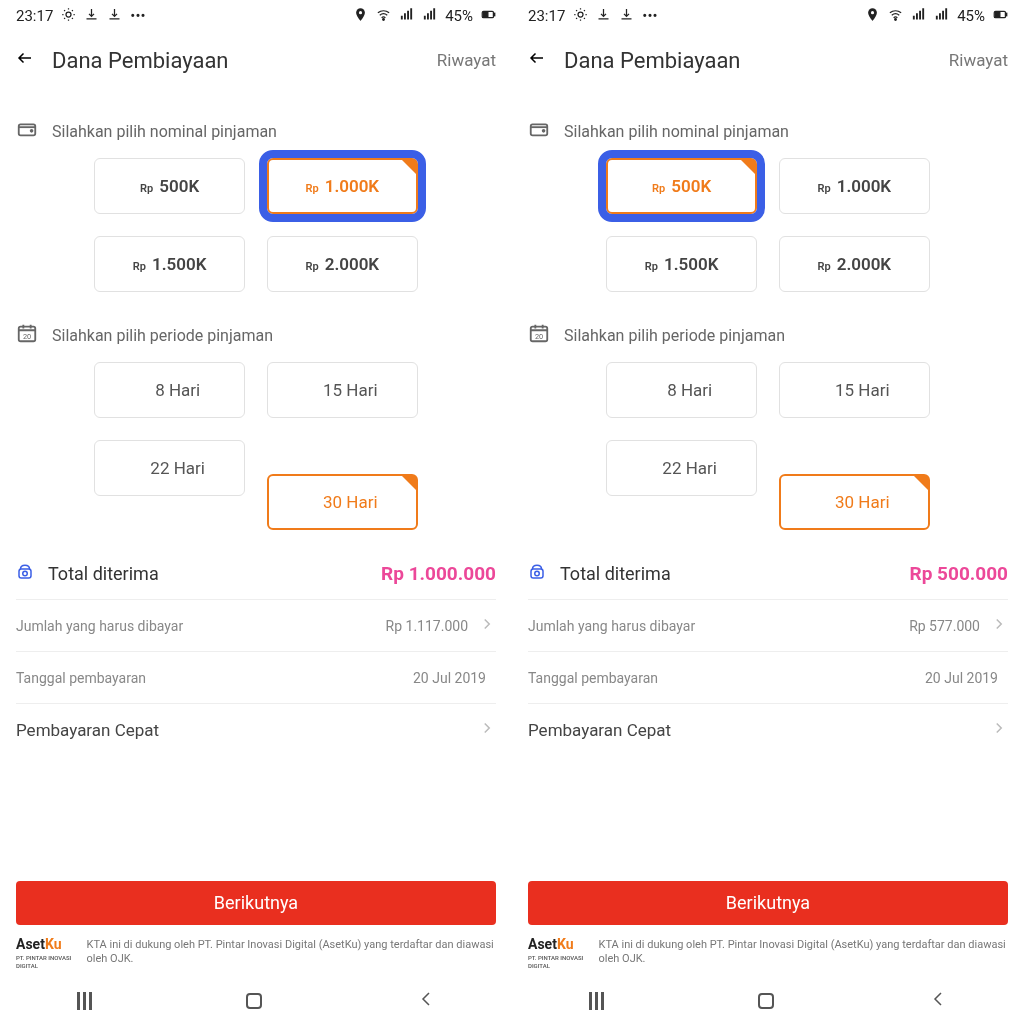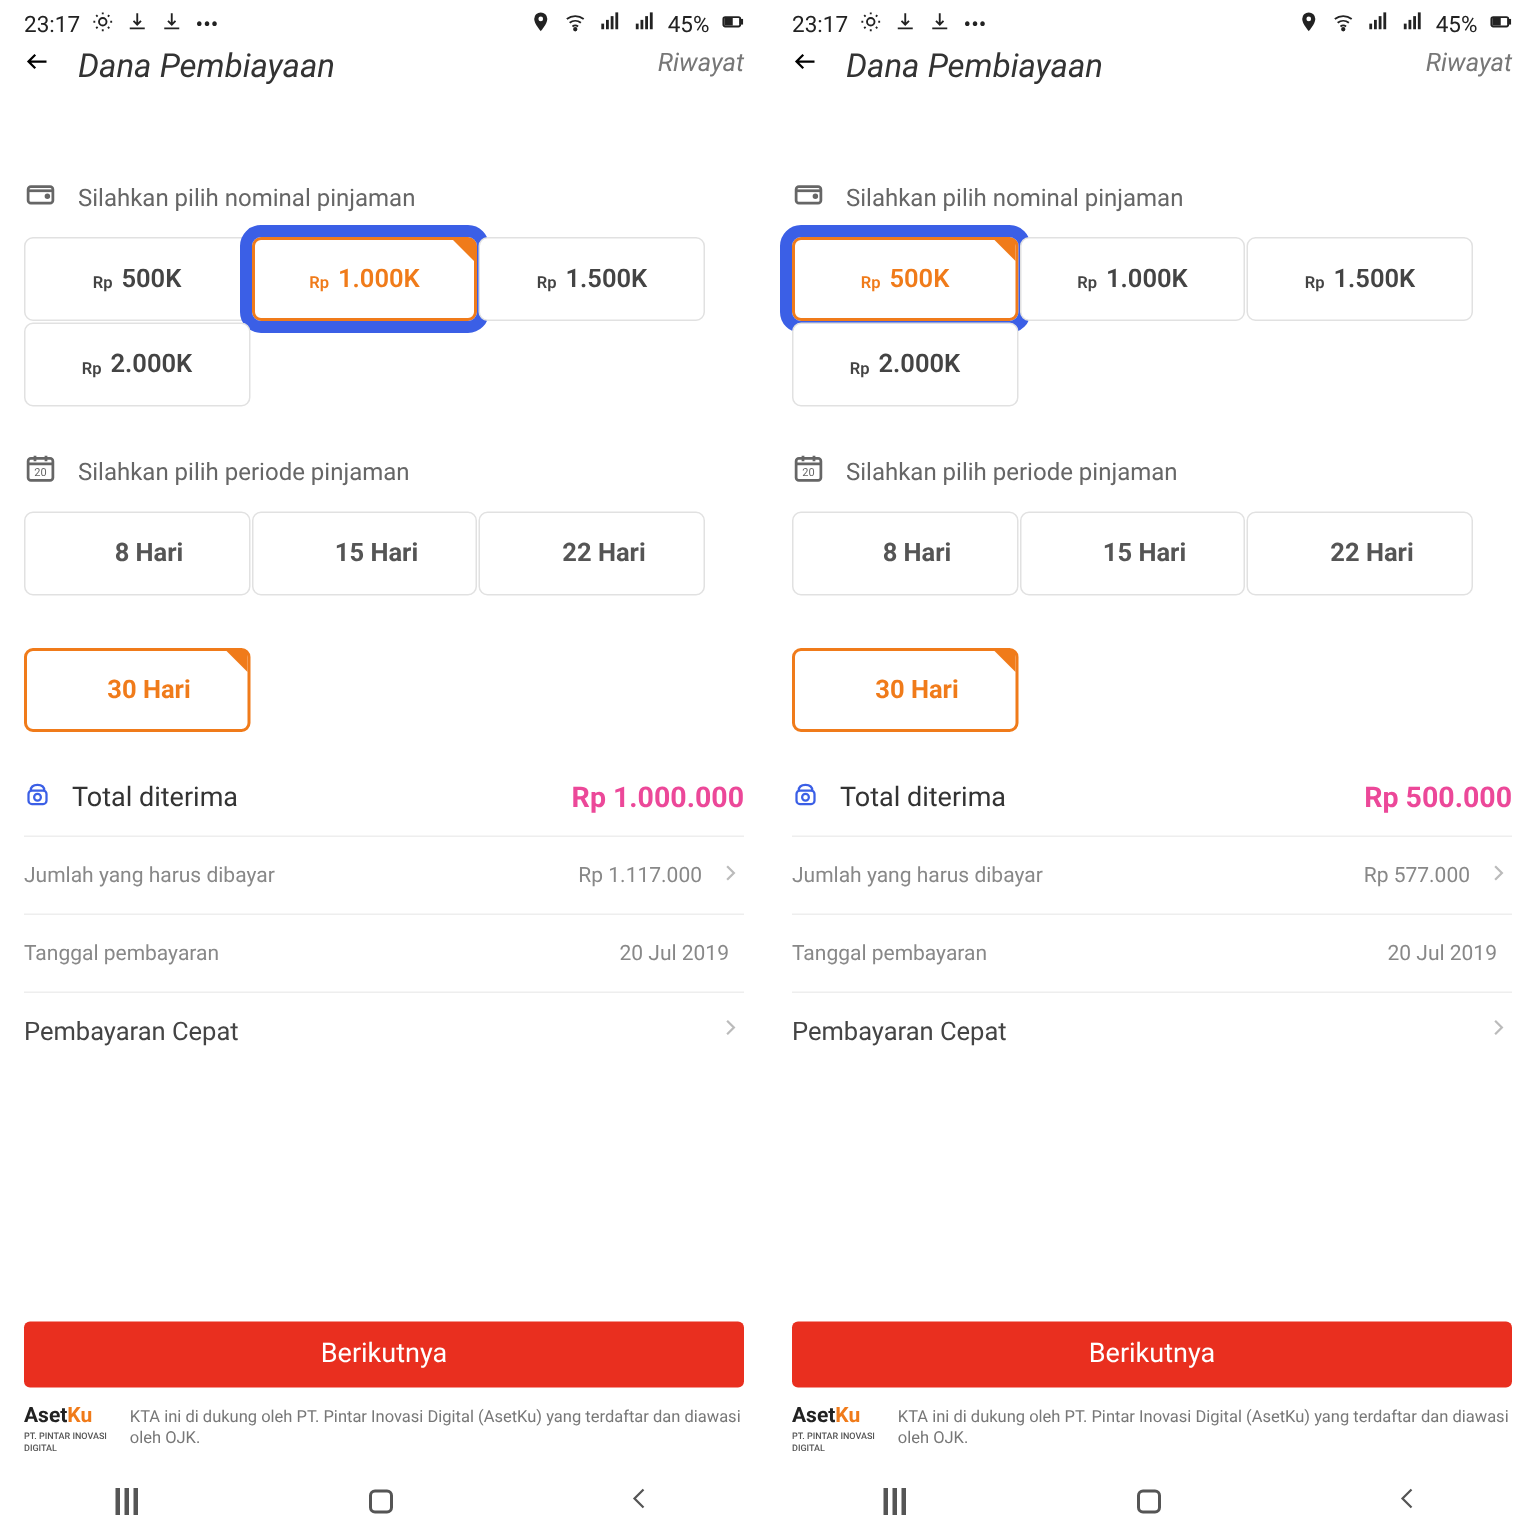--- a/index.html
+++ b/index.html
@@ -6,40 +6,40 @@
   html, body { width: 1024px; height: 1024px; overflow: hidden; background:#fff; }
   .collage { display:flex; width:1024px; height:1024px; }
   .shot { width:512px; height:1024px; background:#fff; display:flex; flex-direction:column; position:relative; }
 
   
   .status { height:32px; display:flex; align-items:center; justify-content:space-between; padding:0 16px; color:#222; font-size:15px; }
   .status .left, .status .right { display:flex; align-items:center; gap:8px; }
   .status svg { width:15px; height:15px; }
 
   
-  .header { height:56px; display:flex; align-items:flex-start; padding:0 16px; gap:18px;font-style:italic; }
+  .header { height:56px; display:flex; align-items:center; padding:0 16px; gap:18px; }
   .header .title { font-size:22px; color:#333; flex:1; }
   .header .action { font-size:17px; color:#777; }
 
   .content { flex:1; overflow:hidden; padding:0 16px; display:flex; flex-direction:column; }
 
   .section-label { display:flex; align-items:center; gap:14px; color:#666; font-size:16px; margin:30px 0 14px; }
   .section-label svg { width:22px; height:22px; }
 
-  .chip-grid { display:flex; flex-wrap:wrap; gap:1px; }
+  .chip-grid { display:flex; flex-wrap:wrap; gap:22px;justify-content:center; }
   .chip { flex:0 0 calc((100% - 28px)/3); height:56px; border:1px solid #e1e1e1; border-radius:6px; display:flex; align-items:center; justify-content:center; font-size:17px; color:#444; font-weight:600; background:#fff; position:relative; }
   .chip .rp { font-size:11px; margin-right:6px; position:relative; top:2px; }
   .chip.selected { border:2px solid #f07b1a; color:#f07b1a; }
   .chip.selected::after{
     content:""; position:absolute; top:0; right:0;
     border-left:14px solid transparent; border-top:14px solid #f07b1a;
   }
   .chip.highlight { outline:8px solid #3b5fe6; }
 
-  .period-grid .chip { font-weight:700; color:#555;padding-left:16px; }
+  .period-grid .chip { font-weight:400; color:#555;padding-left:16px; }
   .period-grid .chip.selected { color:#f07b1a;margin-top:34px; }
 
   .total { display:flex; align-items:center; margin:32px 0 14px; }
   .total .icon { color:#3b5fe6; margin-right:14px;}
   .total .lbl { font-size:18px; color:#333; flex:1; }
   .total .val { font-size:19px; color:#ec4899; font-weight:700; }
 
   .row { display:flex; align-items:center; height:52px; border-top:1px solid #eee; font-size:14px; color:#888; }
   .row .k { flex:1; }
   .row .v { color:#888; margin-right:10px;padding-left:36px; }

